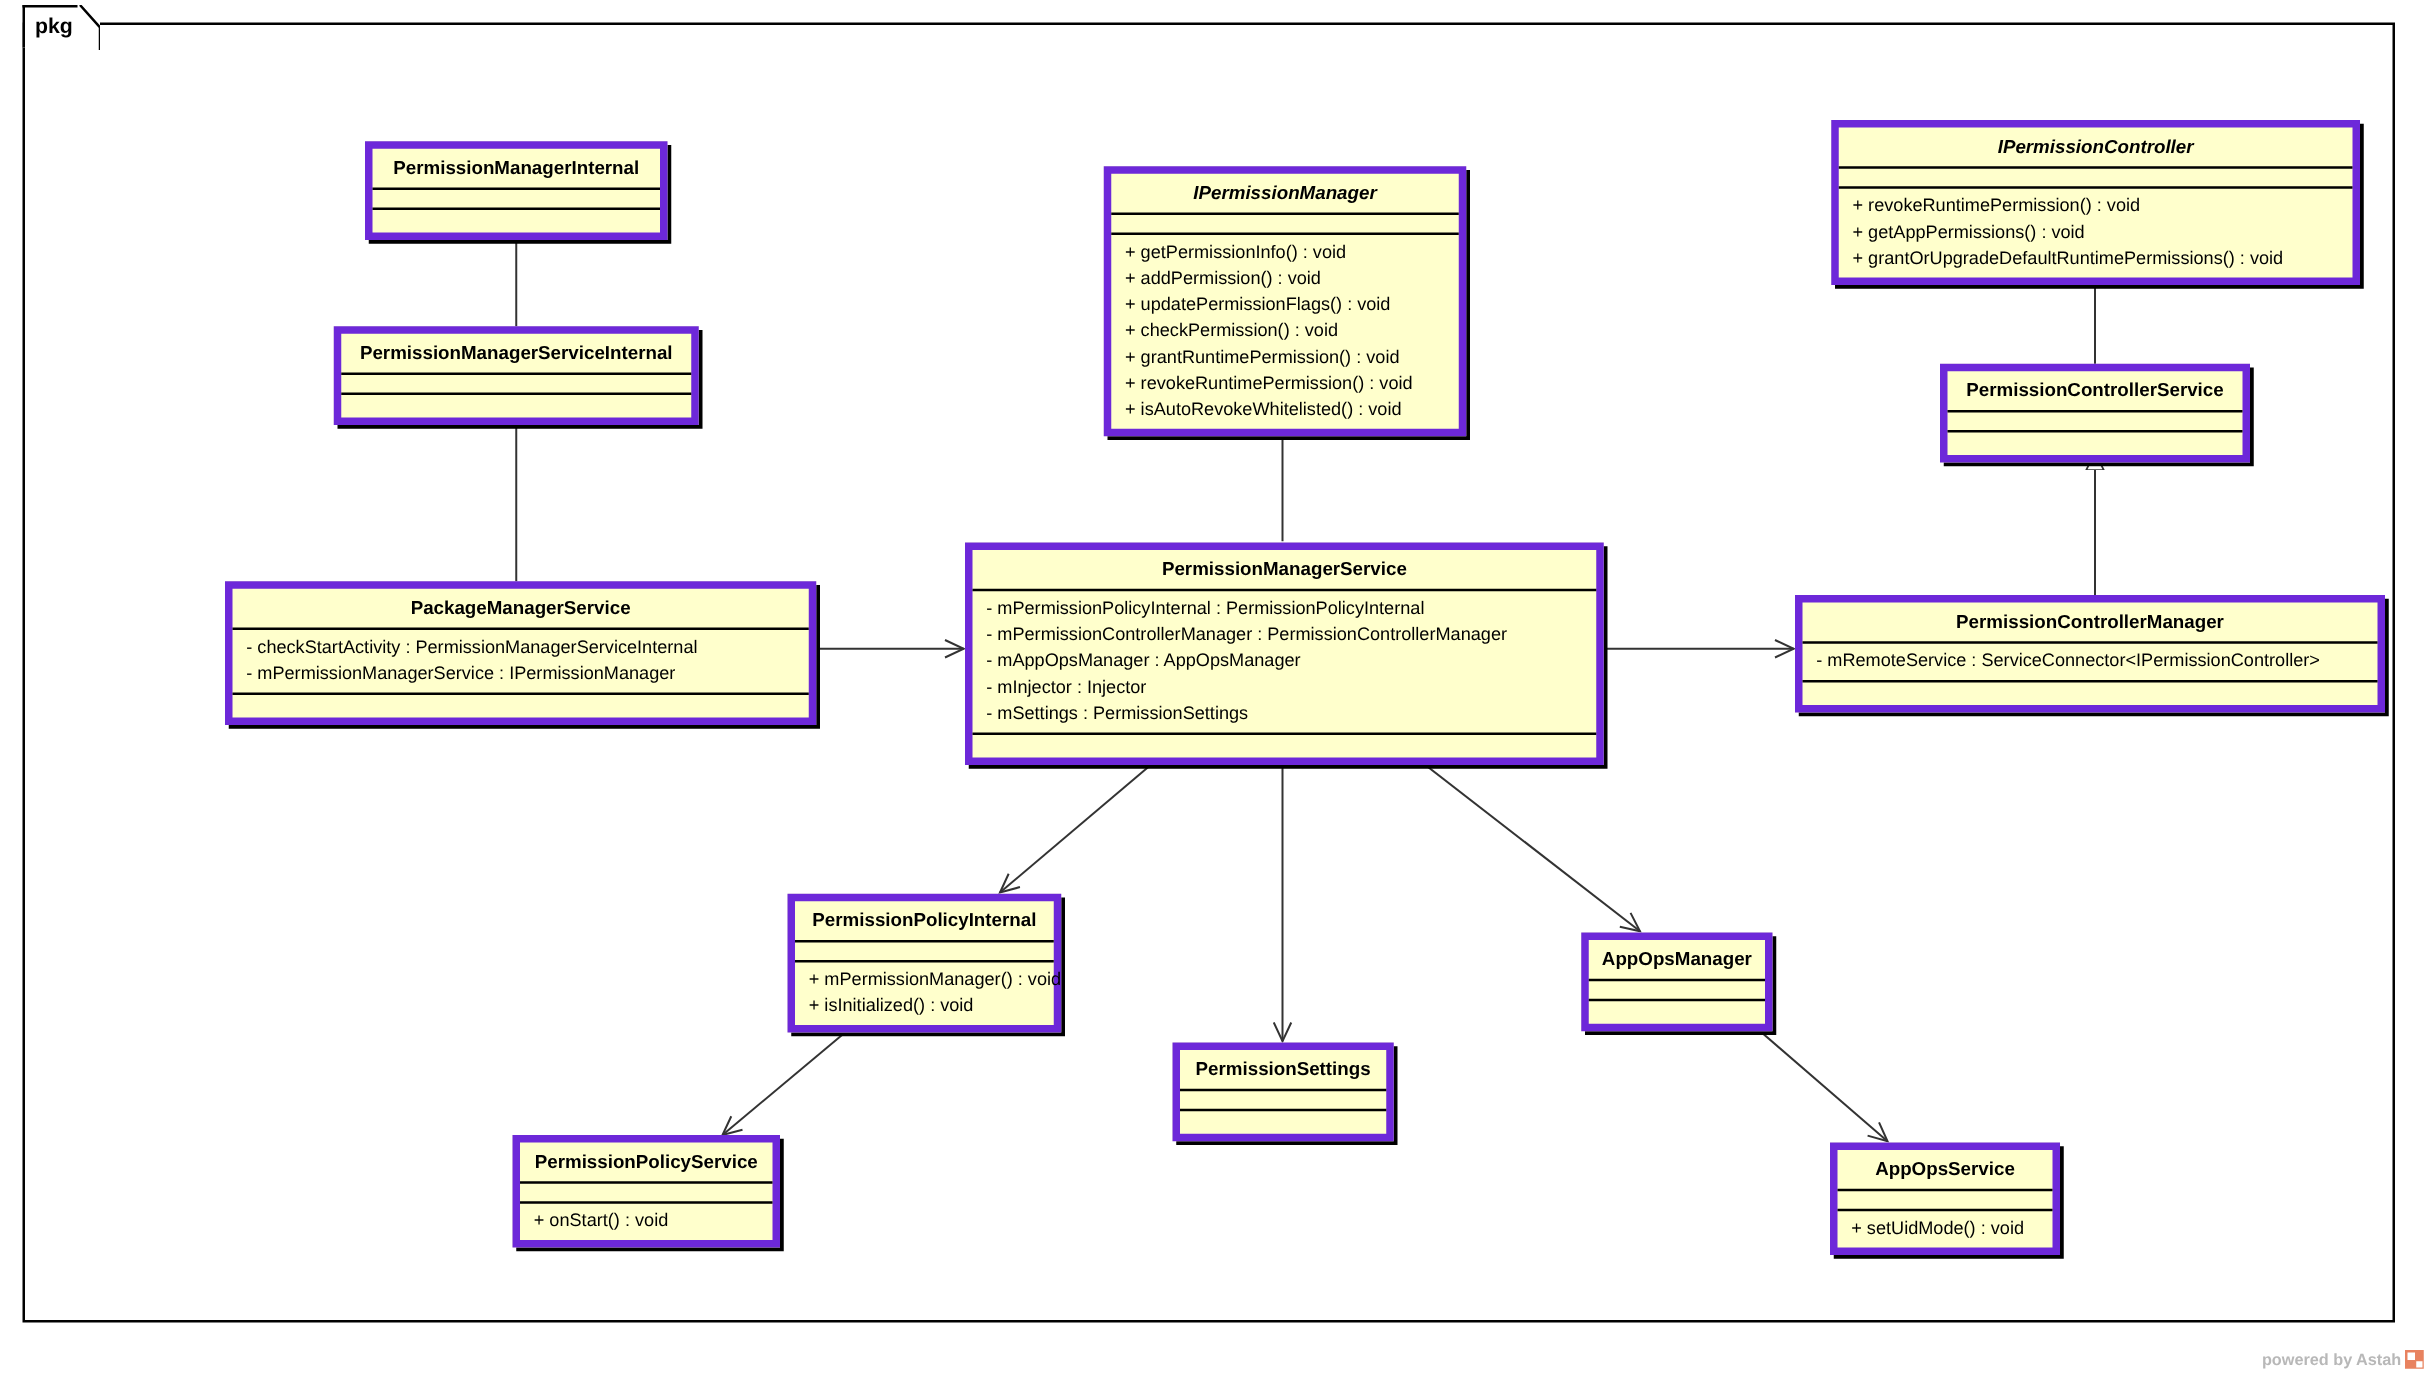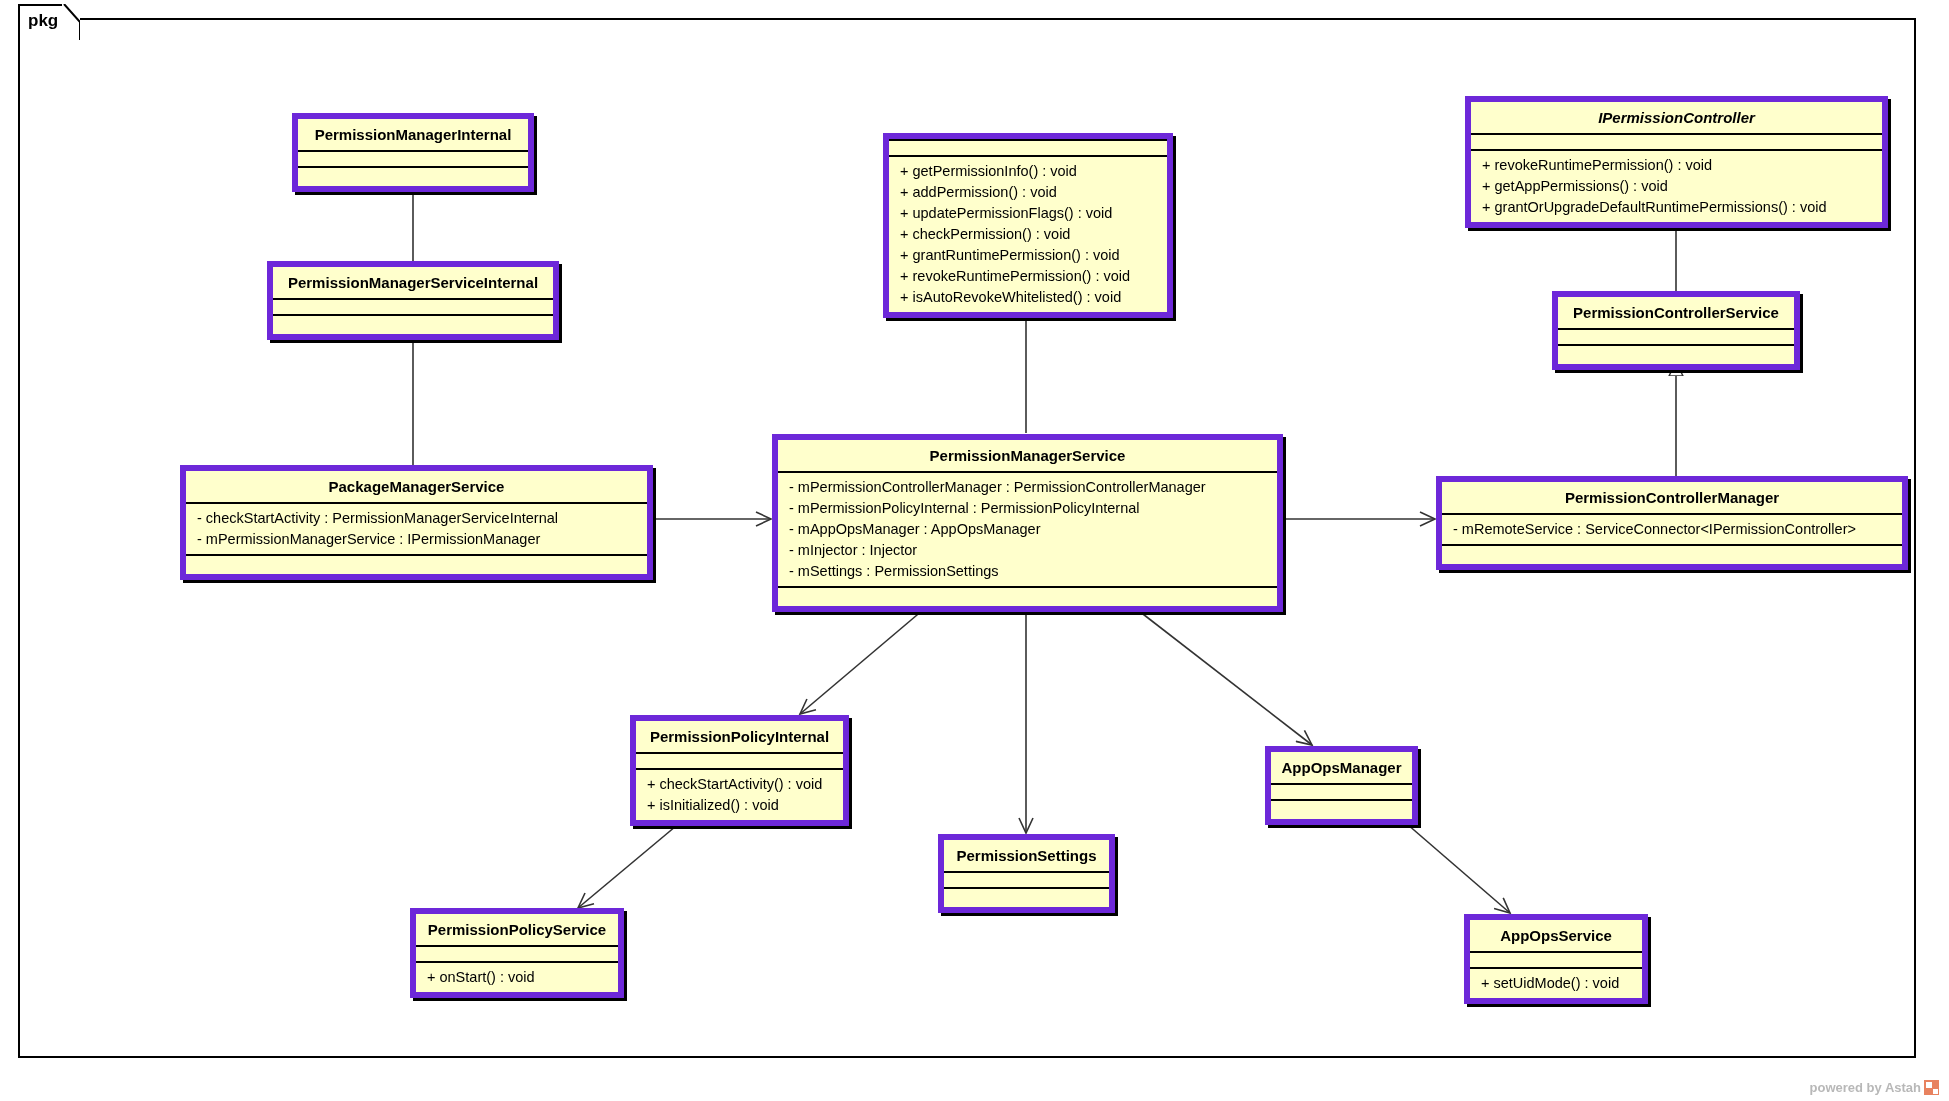--- a/index.html
+++ b/index.html
@@ -221,40 +221,41 @@
     <div class="cls-sep"></div>
     <div class="cls-compartment">
       <div class="feat">- checkStartActivity : PermissionManagerServiceInternal</div>
       <div class="feat">- mPermissionManagerService : IPermissionManager</div>
     </div>
     <div class="cls-sep"></div>
     <div class="cls-compartment empty2"></div>
   </div>
 
   <div class="cls" style="left:883px; top:133px; width:290px;">
+    <div class="cls-name iface">IPermissionManager</div>
     <div class="cls-sep"></div>
     <div class="cls-compartment empty"></div>
     <div class="cls-sep"></div>
     <div class="cls-compartment">
       <div class="feat">+ getPermissionInfo() : void</div>
       <div class="feat">+ addPermission() : void</div>
       <div class="feat">+ updatePermissionFlags() : void</div>
       <div class="feat">+ checkPermission() : void</div>
       <div class="feat">+ grantRuntimePermission() : void</div>
       <div class="feat">+ revokeRuntimePermission() : void</div>
       <div class="feat">+ isAutoRevokeWhitelisted() : void</div>
     </div>
   </div>
 
   <div class="cls" style="left:772px; top:434px; width:511px;">
     <div class="cls-name">PermissionManagerService</div>
     <div class="cls-sep"></div>
     <div class="cls-compartment">
+      <div class="feat">- mPermissionPolicyInternal : PermissionPolicyInternal</div>
       <div class="feat">- mPermissionControllerManager : PermissionControllerManager</div>
-      <div class="feat">- mPermissionPolicyInternal : PermissionPolicyInternal</div>
       <div class="feat">- mAppOpsManager : AppOpsManager</div>
       <div class="feat">- mInjector : Injector</div>
       <div class="feat">- mSettings : PermissionSettings</div>
     </div>
     <div class="cls-sep"></div>
     <div class="cls-compartment empty2"></div>
   </div>
 
   <div class="cls" style="left:1465px; top:96px; width:423px;">
     <div class="cls-name iface">IPermissionController</div>
@@ -285,21 +286,21 @@
     <div class="cls-sep"></div>
     <div class="cls-compartment empty2"></div>
   </div>
 
   <div class="cls" style="left:630px; top:715px; width:219px;">
     <div class="cls-name">PermissionPolicyInternal</div>
     <div class="cls-sep"></div>
     <div class="cls-compartment empty"></div>
     <div class="cls-sep"></div>
     <div class="cls-compartment">
-      <div class="feat">+ checkStartActivity() : void</div>
+      <div class="feat">+ mPermissionManager() : void</div>
       <div class="feat">+ isInitialized() : void</div>
     </div>
   </div>
 
   <div class="cls" style="left:410px; top:908px; width:214px;">
     <div class="cls-name">PermissionPolicyService</div>
     <div class="cls-sep"></div>
     <div class="cls-compartment empty"></div>
     <div class="cls-sep"></div>
     <div class="cls-compartment">

